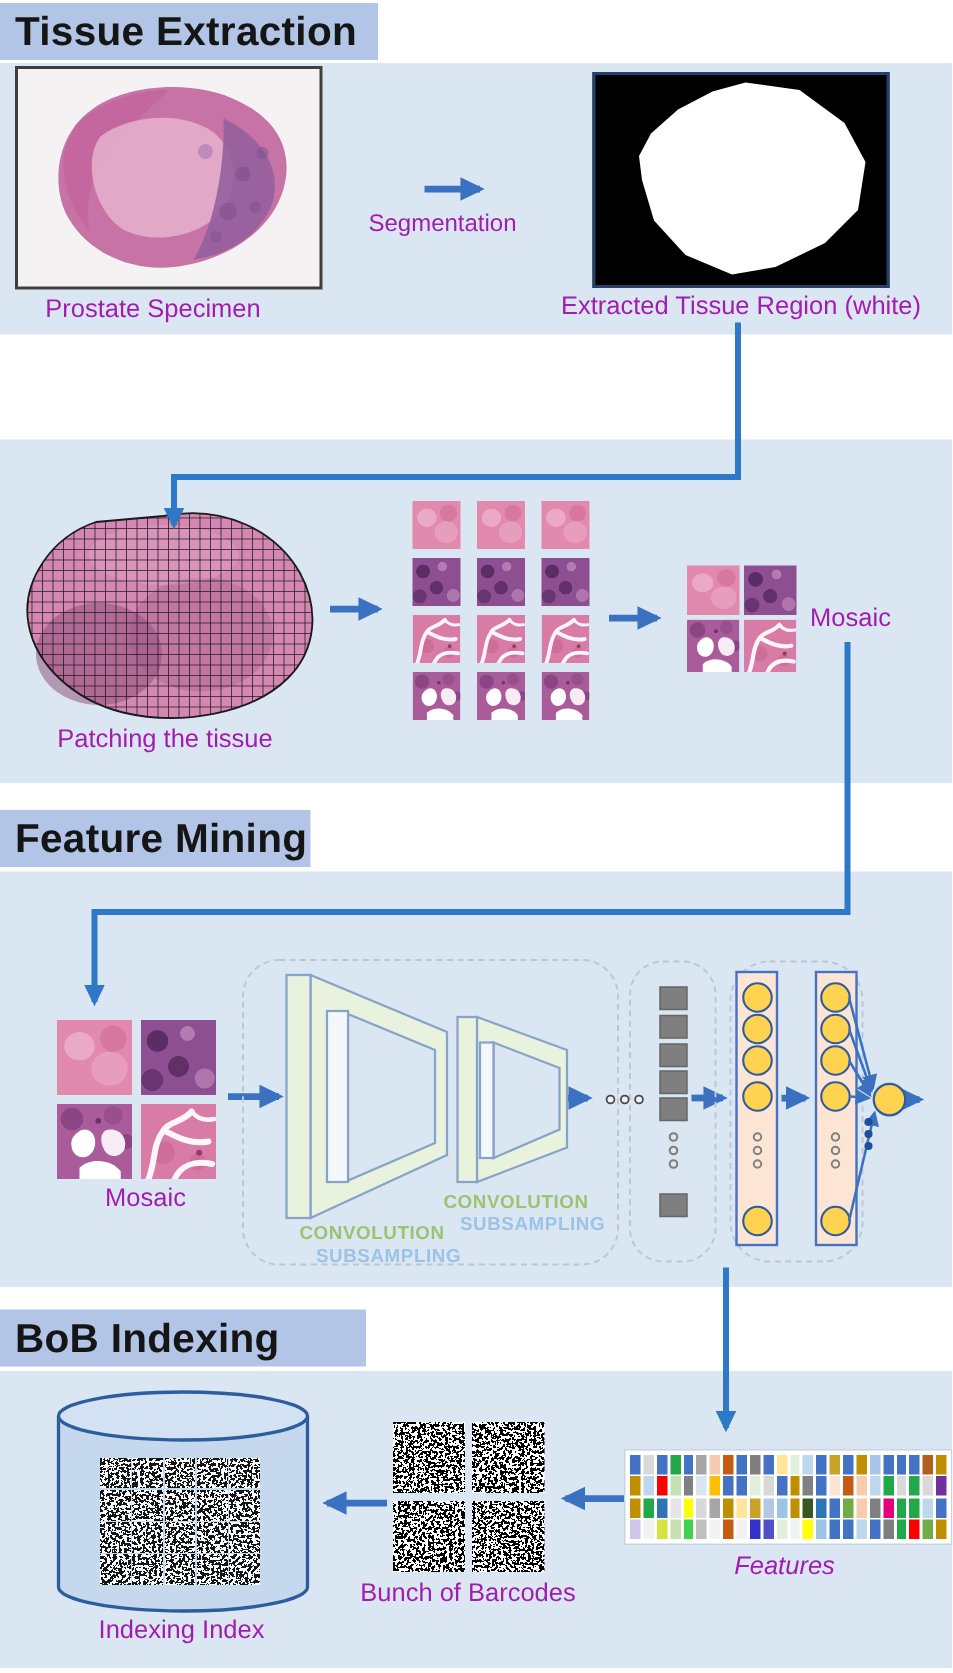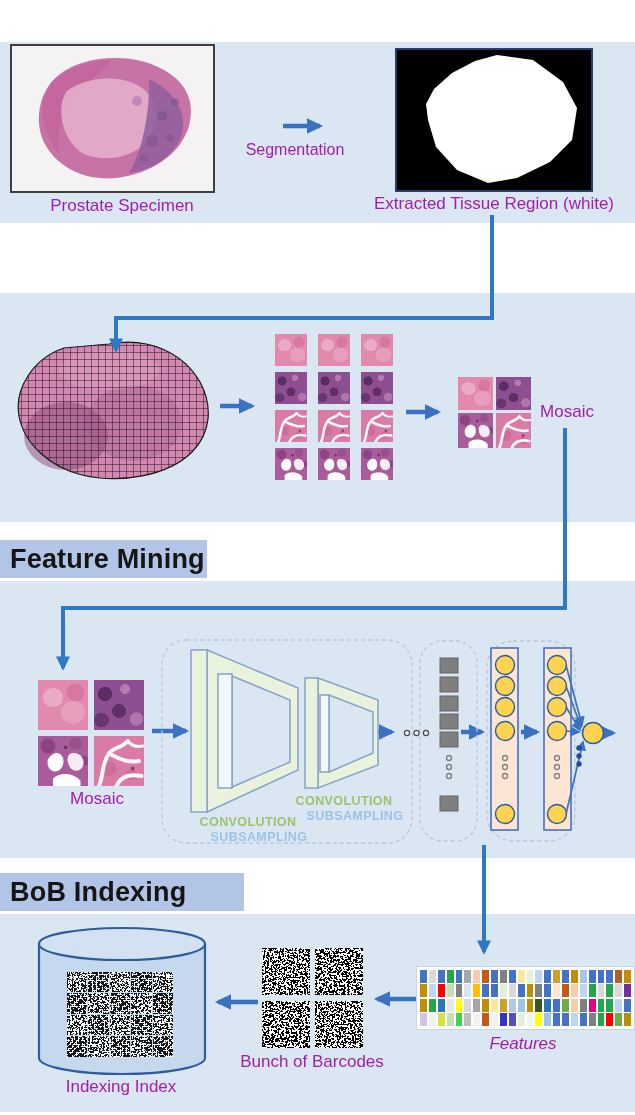--- a/index.html
+++ b/index.html
@@ -86,20 +86,23 @@
         <circle cx="22" cy="9" r="1.5" fill="#6d3366"></circle>
       </symbol>
     </defs>
   </svg>
 
   <div class="panel" style="top:42px;height:181px;"></div>
   <div class="panel" style="top:293px;height:229px;"></div>
   <div class="panel" style="top:581px;height:277px;"></div>
   <div class="panel" style="top:914px;height:198px;"></div>
 
+  <div class="band" style="top:2px;width:252px;height:38px;">
+    <span>Tissue Extraction</span>
+  </div>
   <div class="band" style="top:540px;width:207px;height:38px;">
     <span>Feature Mining</span>
   </div>
   <div class="band" style="top:873px;width:244px;height:38px;">
     <span>BoB Indexing</span>
   </div>
 
   <div class="imgbox" style="left:10px;top:44px;width:205px;height:149px;border:2px solid #3f3f3f;background:#f4f2f3;">
     <svg width="201" height="145" viewBox="0 0 201 145">
       <path d="M48 28 C70 10 118 6 148 22 C173 34 184 55 177 80 C169 108 139 128 104 132 C74 135 47 122 34 100 C21 78 26 44 48 28 Z" fill="#c873a6"></path>
@@ -107,21 +110,21 @@
       <path d="M55 45 C75 30 110 28 130 42 C145 54 148 74 138 92 C125 110 95 118 72 108 C52 98 42 62 55 45 Z" fill="#e3abc8" opacity=".95"></path>
       <path d="M137 33 C160 44 176 64 170 88 C163 110 141 124 117 127 C129 108 138 70 137 33 Z" fill="#94609f" opacity=".9"></path>
       <circle cx="150" cy="70" r="5" fill="#7d4e8c" opacity=".6"></circle>
         <circle cx="140" cy="95" r="6" fill="#7d4e8c" opacity=".5"></circle>
       <circle cx="158" cy="92" r="4" fill="#7d4e8c" opacity=".5"></circle>
         <circle cx="132" cy="112" r="4" fill="#7d4e8c" opacity=".45"></circle>
       <circle cx="163" cy="56" r="4" fill="#7d4e8c" opacity=".5"></circle>
         <circle cx="125" cy="55" r="5" fill="#a06bb0" opacity=".5"></circle>
     </svg>
   </div>
-  <div class="caption" style="left:102px;top:196px;margin-left:20px;">Prostate Specimen</div>
+  <div class="caption" style="left:102px;top:196px;">Prostate Specimen</div>
 
   <div class="caption small" style="left:295px;top:141px;">Segmentation</div>
 
   <div class="imgbox" style="left:395px;top:48px;width:198px;height:144px;border:2px solid #24406b;background:#000;">
     <svg width="194" height="140" viewBox="0 0 194 140">
       <path d="M100 5 L136 10 L166 32 L180 58 L175 90 L153 112 L120 128 L91 133 L60 120 L39 97 L31 70 L29 54 L37 39 L55 23 L78 11 Z" fill="#fff"></path>
     </svg>
   </div>
   <div class="caption" style="left:494px;top:194px;">Extracted Tissue Region (white)</div>
 
@@ -130,20 +133,21 @@
       <pattern id="gridpat" width="7" height="7" patternUnits="userSpaceOnUse">
         <path d="M7 0 H0 V7" fill="none" stroke="#1a1a1a" stroke-width="1"></path>
       </pattern>
     </defs>
     <path d="M95 6 C135 -2 170 16 186 44 C199 68 197 95 178 114 C154 138 106 146 68 137 C36 129 10 106 5 78 C0 50 20 20 50 10 Z" fill="#d487b2"></path>
     <ellipse cx="52" cy="98" rx="42" ry="34" fill="#8c4a78" opacity=".5"></ellipse>
     <ellipse cx="120" cy="85" rx="48" ry="38" fill="#a05685" opacity=".35"></ellipse>
     <ellipse cx="95" cy="32" rx="50" ry="20" fill="#e2a2c4" opacity=".45"></ellipse>
     <path d="M95 6 C135 -2 170 16 186 44 C199 68 197 95 178 114 C154 138 106 146 68 137 C36 129 10 106 5 78 C0 50 20 20 50 10 Z" fill="url(#gridpat)" stroke="#1a1a1a" stroke-width="1.2"></path>
   </svg>
+  <div class="caption" style="left:110px;top:483px;">Patching the tissue</div>
 
   <div class="cluster-grid">
     <div class="patch patchA"></div>
     <div class="patch patchA"></div>
     <div class="patch patchA"></div>
     <div class="patch patchB"></div>
     <div class="patch patchB"></div>
     <div class="patch patchB"></div>
     <svg class="patch" viewBox="0 0 40 40" preserveAspectRatio="none">
         <use href="#sym-vessels"></use>

